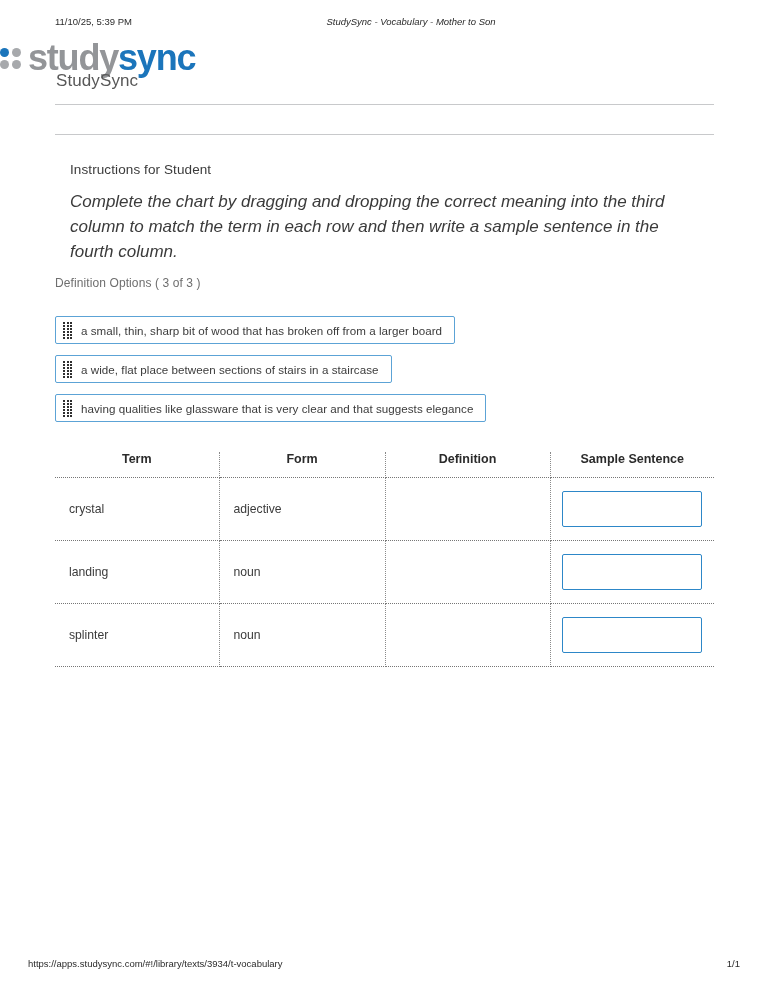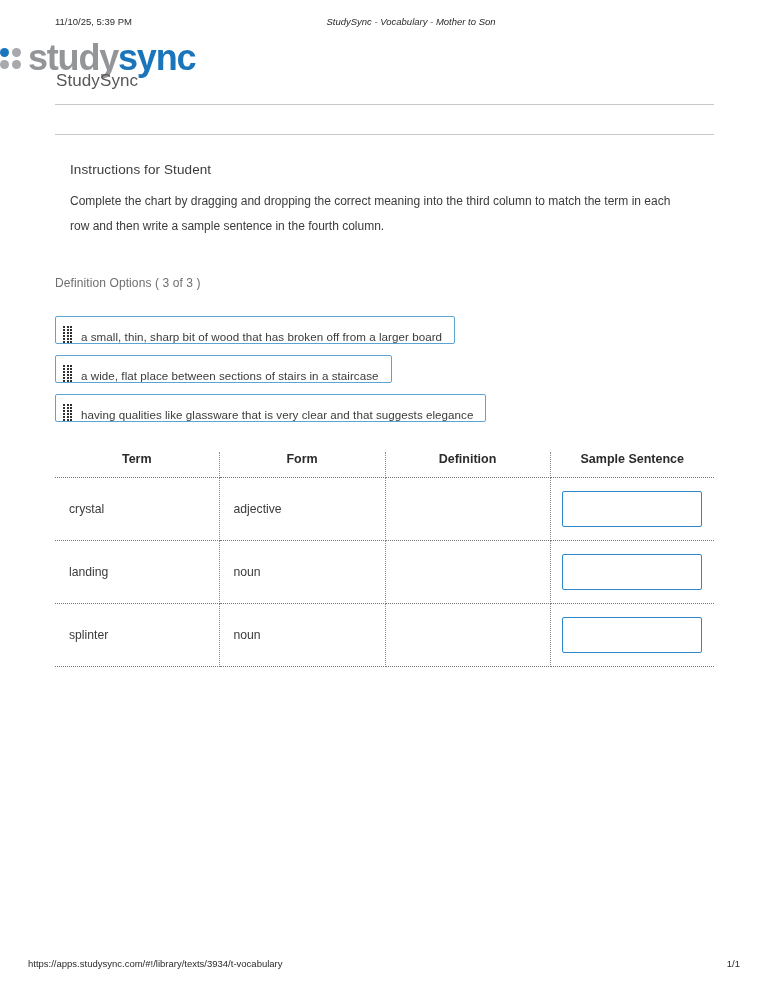--- a/index.html
+++ b/index.html
@@ -111,42 +111,43 @@
   }
   .instructions h2 {
     margin: 0 0 12px 0;
     font-size: 13.5px;
     font-weight: normal;
     color: #3b3b3b;
     letter-spacing: 0.1px;
   }
   .instructions p {
     margin: 0;
-    font-size: 12px;
+    font-size: 17px;
     line-height: 25px;
     color: #3b3b3b;
     max-width: 608px;
+    font-style: italic;
   }
 
   
   .def-section {
     position: absolute;
     left: 55px;
     top: 276px;
     width: 660px;
   }
   .def-label {
     font-size: 12px;
     color: #6e6e6e;
     margin-bottom: 26px;
     letter-spacing: 0.1px;
   }
   .def-option {
     display: flex;
-    align-items: flex-end;
+    align-items: center;
     border: 1px solid #5ca3d6;
     border-radius: 2px;
     background: #ffffff;
     height: 28px;
     margin-bottom: 11px;
     box-sizing: border-box;
     padding-left: 4px;
     width: fit-content;
   }
   .drag-handle {

